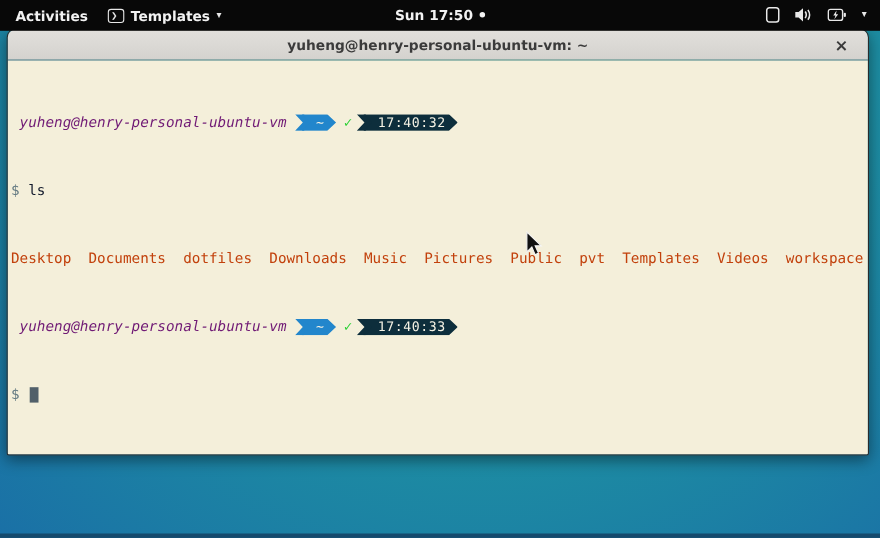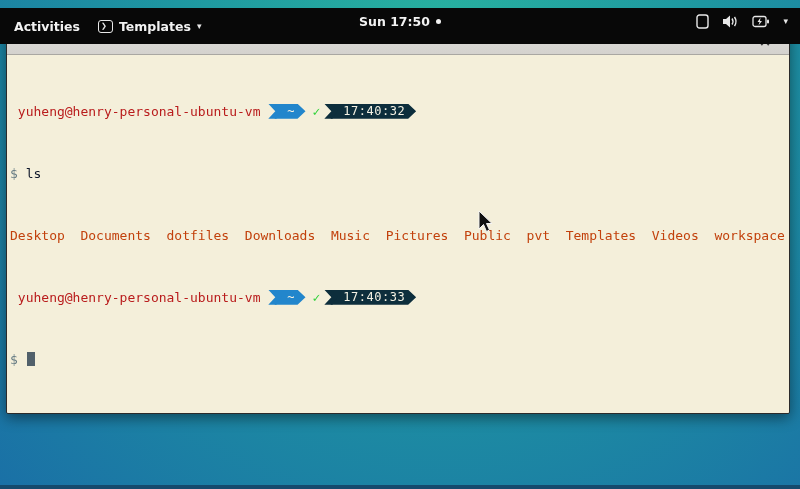--- a/index.html
+++ b/index.html
@@ -4,23 +4,23 @@
 <style>
   * { margin:0; padding:0; box-sizing:border-box; }
   html,body { width:800px; height:489px; }
   .screen {
     position:relative; width:800px; height:489px; overflow:hidden;
     background: radial-gradient(circle at 55% 8%, #28b2a0 0%, #1e97a1 42%, #1a70a6 100%);
     font-family:"DejaVu Sans", "Liberation Sans", sans-serif;
   }
   
   .topbar {
-    position:absolute; left:0; top:0; width:800px; height:36px;
+    position:absolute; left:0; top:0; width:800px; height:28px;
     background:#080808; color:#f2f2f2; display:flex; align-items:center;
-    font-size:12.5px; font-weight:bold; z-index:30;margin-top:8px;
+    font-size:12.5px; font-weight:bold; z-index:30;
   }
   .topbar-left { display:flex; align-items:center; gap:14px; padding-left:10px; }
   .activities { padding:0 4px; cursor:pointer; }
   .app-menu { display:flex; align-items:center; gap:6px; cursor:pointer; }
   .term-glyph {
     width:15px; height:13px; border:1px solid #e8e8e8; border-radius:3px;
     display:inline-flex; align-items:center; justify-content:flex-start;
     font-size:7px; padding-left:2px; color:#e8e8e8; font-weight:bold;
   }
   .caret { font-size:9px; line-height:1; color:#e8e8e8; }
@@ -55,21 +55,21 @@
     font-size:15px; font-weight:bold; color:#3a3a3a; cursor:pointer;
     font-family:"DejaVu Sans", sans-serif;
   }
   .terminal {
     flex:1; background:#f4efda; padding:2px 3px;
     font-family:"DejaVu Sans Mono", "Liberation Mono", monospace;
     font-size:13px; line-height:15.5px; color:#657b83;
     white-space:pre; cursor:text;
   }
   .tline { height:15.5px; display:flex; align-items:center; white-space:pre; }
-  .host { color:#b91c1c; }
+  .host { color:#701a75;font-style:italic; }
   
   .pl { display:inline-flex; align-items:center; height:15px; }
   .pl-lead {
     display:inline-block; width:15px; height:15px; margin-right:-9px;
     clip-path:polygon(0 0, calc(100% - 7px) 0, 100% 50%, calc(100% - 7px) 100%, 0 100%, 7px 50%);
   }
   .pl-seg {
     display:inline-flex; align-items:center; height:15px;
     padding:0 11px 0 13px; font-size:12px; color:#f5f2e4;
     clip-path:polygon(0 0, calc(100% - 8px) 0, 100% 50%, calc(100% - 8px) 100%, 0 100%, 8px 50%);
@@ -119,20 +119,21 @@
         <rect x="1" y="2.5" width="13" height="10" rx="2" fill="none" stroke="#e8e8e8" stroke-width="1.3"></rect>
         <rect x="15" y="5.5" width="2" height="4" rx="1" fill="#e8e8e8"></rect>
         <polygon points="8.5,3.5 5.5,8 7.5,8 6.5,11.5 10,7 8,7" fill="#e8e8e8"></polygon>
       </svg>
       <span class="caret">▾</span>
     </div>
   </div>
 
   <div class="window">
     <div class="titlebar">
+      <span class="title-text">yuheng@henry-personal-ubuntu-vm: ~</span>
       <span class="close-btn">×</span>
     </div>
     <div class="terminal">
 
       <div class="tline"><span class="host"> yuheng@henry-personal-ubuntu-vm </span><span class="pl"><span class="pl-lead seg-blue"></span><span class="pl-seg seg-blue">~</span><span class="check">✓</span><span class="pl-lead seg-dark"></span><span class="pl-seg seg-dark">17:40:32</span></span></div>
 
       <div class="tline"><span>$ </span><span class="cmd">ls</span></div>
 
       <div class="tline dirs"><span>Desktop  Documents  dotfiles  Downloads  Music  Pictures  Public  pvt  Templates  Videos  workspace</span></div>
 

